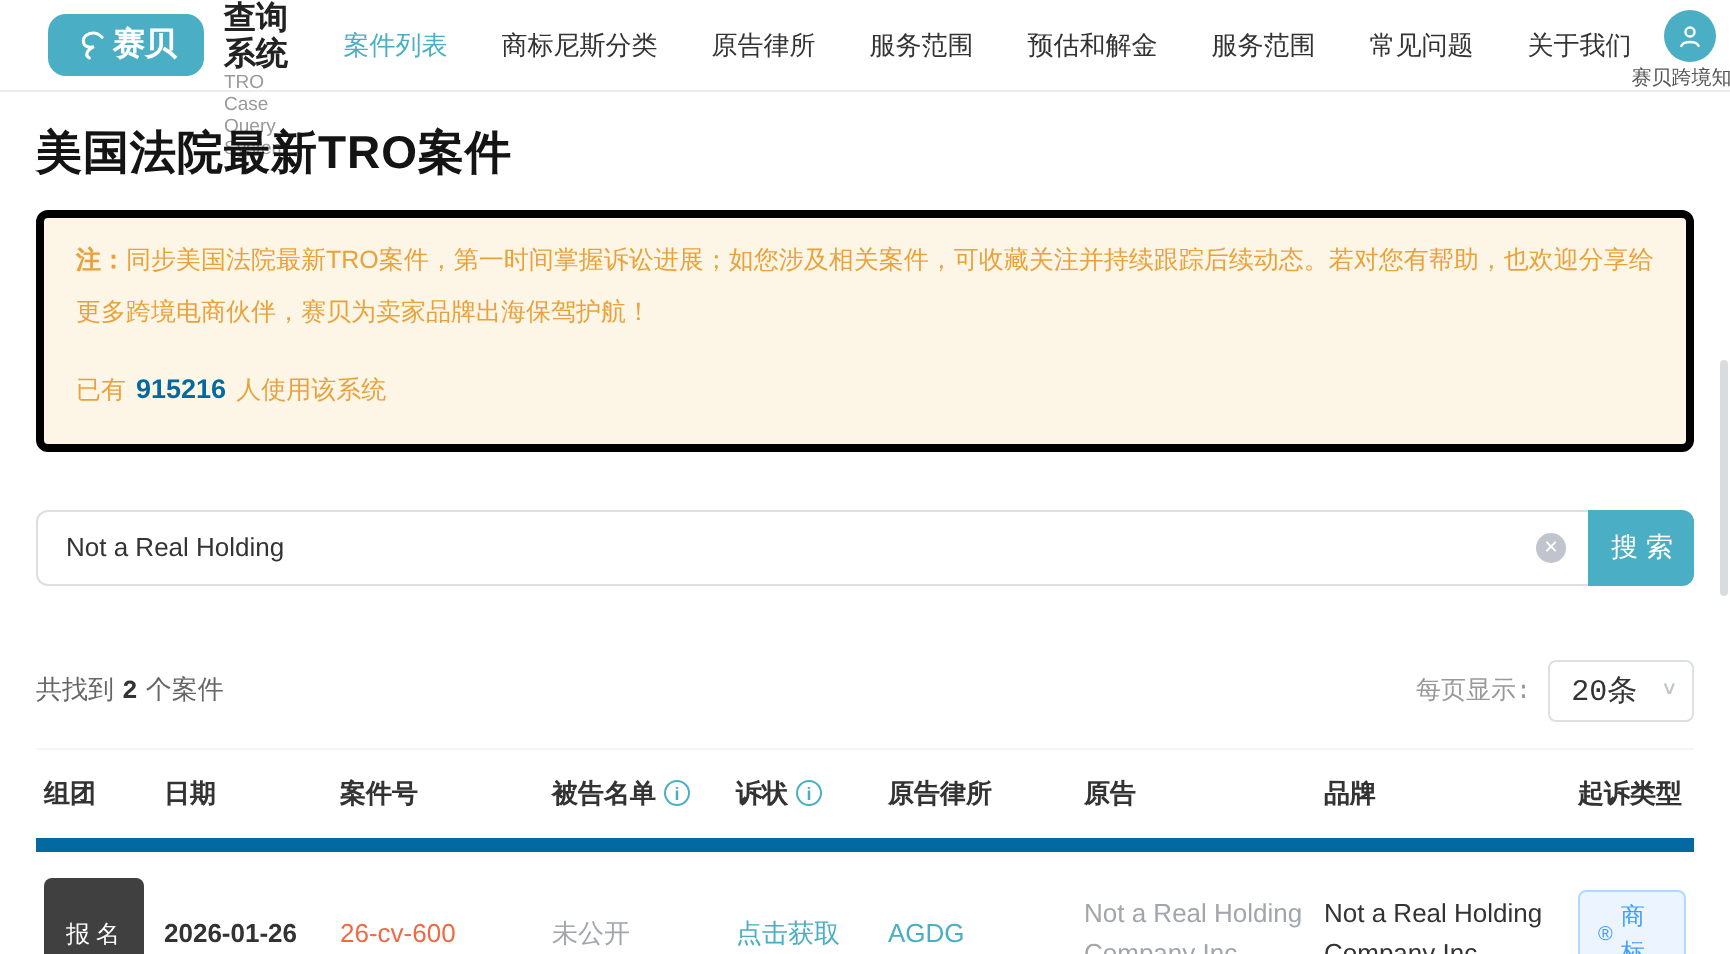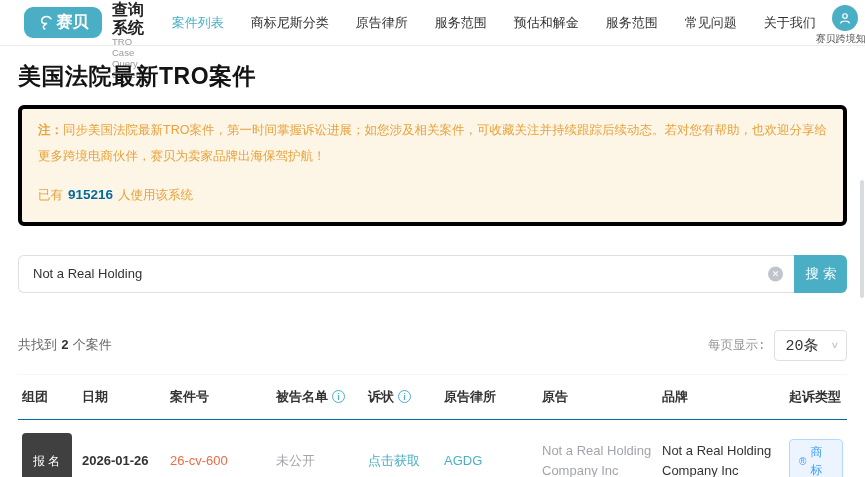--- a/index.html
+++ b/index.html
@@ -39,21 +39,21 @@
   .results-row { margin-top:37px; display:flex; justify-content:space-between; align-items:center; font-size:13px; color:#666;font-family:Liberation Mono, monospace; }
   .count-num { font-weight:700; color:#333; margin:0 4px; }
   .page-size { display:flex; align-items:center; gap:8px; }
   .page-size-label { color:#999; font-size:12.5px; }
   .page-size-select { display:inline-flex; align-items:center; gap:13px; border:1px solid #dcdfe6; border-radius:4px; padding:5px 9px 5px 11px; cursor:pointer; background:#fff; }
   .page-size-value { font-size:15px; color:#333; }
   .chev { color:#c0c4cc; font-size:9px; transform:scaleX(1.4); }
 
   
   table.cases { width:100%; margin-top:13px; border-collapse:collapse; table-layout:fixed; }
-  th { text-align:left; font-size:13px; font-weight:700; color:#333; padding:13px 4px; border-top:1px solid #f5f6f8; border-bottom:1px solid #0369a1; white-space:nowrap; }
+  th { text-align:left; font-size:13px; font-weight:700; color:#333; padding:13px 4px; border-top:1px solid #f5f6f8; border-bottom:7px solid #0369a1; white-space:nowrap; }
   td { padding:13px 4px; font-size:13px; border-bottom:1px solid #ebeef5; vertical-align:middle; line-height:1.55; }
   .info-icon { display:inline-block; width:13px; height:13px; border:1px solid #4aafc5; border-radius:50%; color:#4aafc5; font-size:9px; line-height:12px; text-align:center; margin-left:4px; vertical-align:1px; font-style:normal; cursor:pointer; }
   .signup-btn { background:#404040; color:#fff; border:none; border-radius:4px; padding:20px 9px; font-size:12px; letter-spacing:3px; padding-left:11px; cursor:pointer; font-family:inherit; }
   .cell-date { font-weight:700; color:#333; }
   .case-no.red { color:#ed6a45; }
   .link { color:#4aafc5; cursor:pointer; }
   .muted { color:#a2a5ab; }
   .brand-dark { color:#333; }
   .type-badge { display:inline-flex; align-items:center; gap:4px; background:#ecf5ff; border:1px solid #b3d8ff; color:#409eff; border-radius:4px; padding:3px 9px; font-size:12px; cursor:pointer; }
   .type-badge .reg { font-size:10px; }

